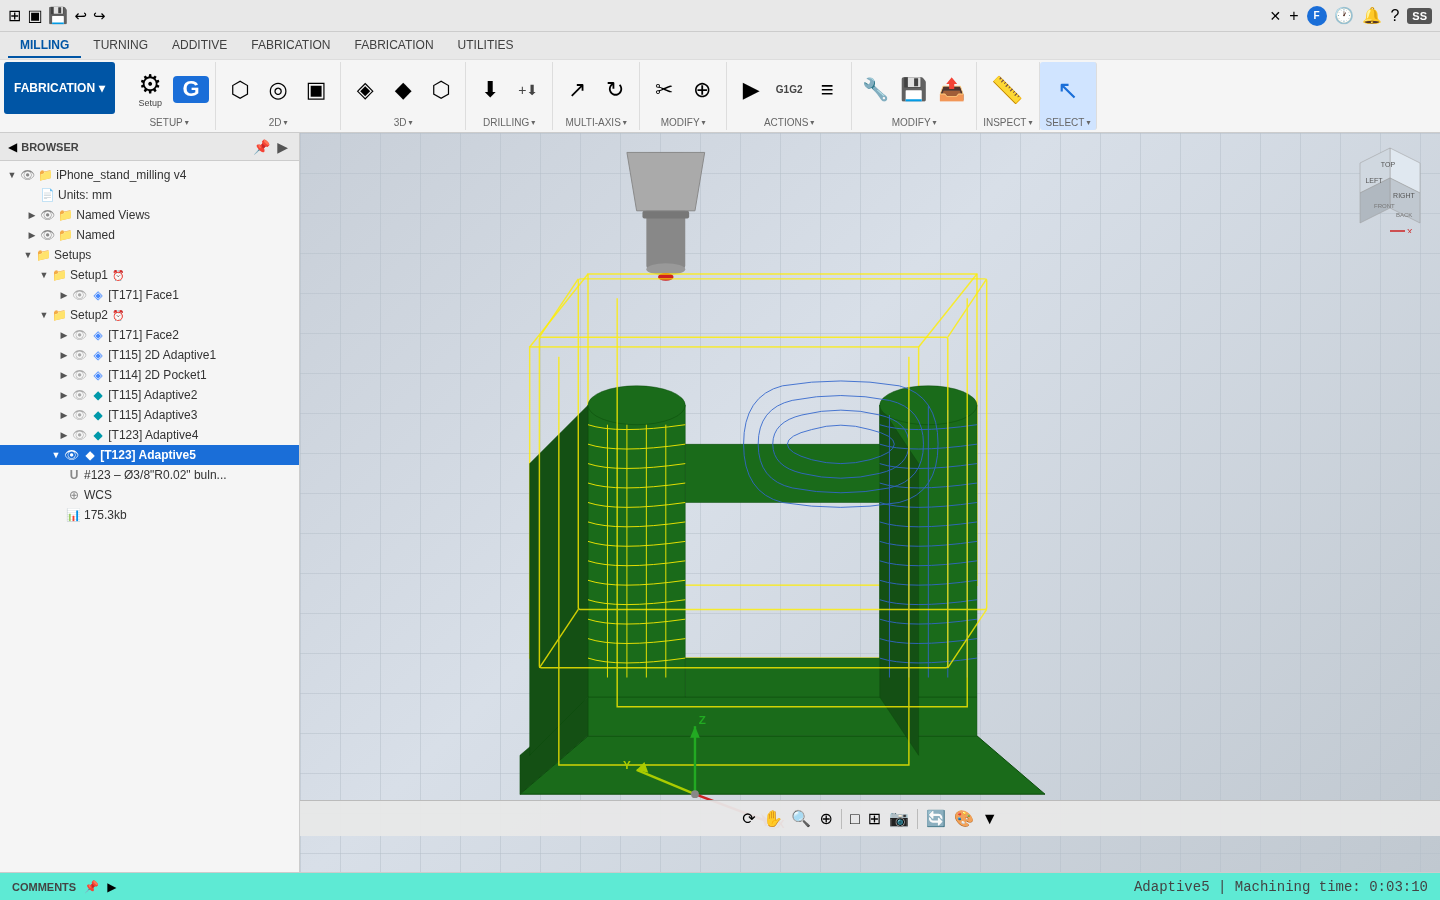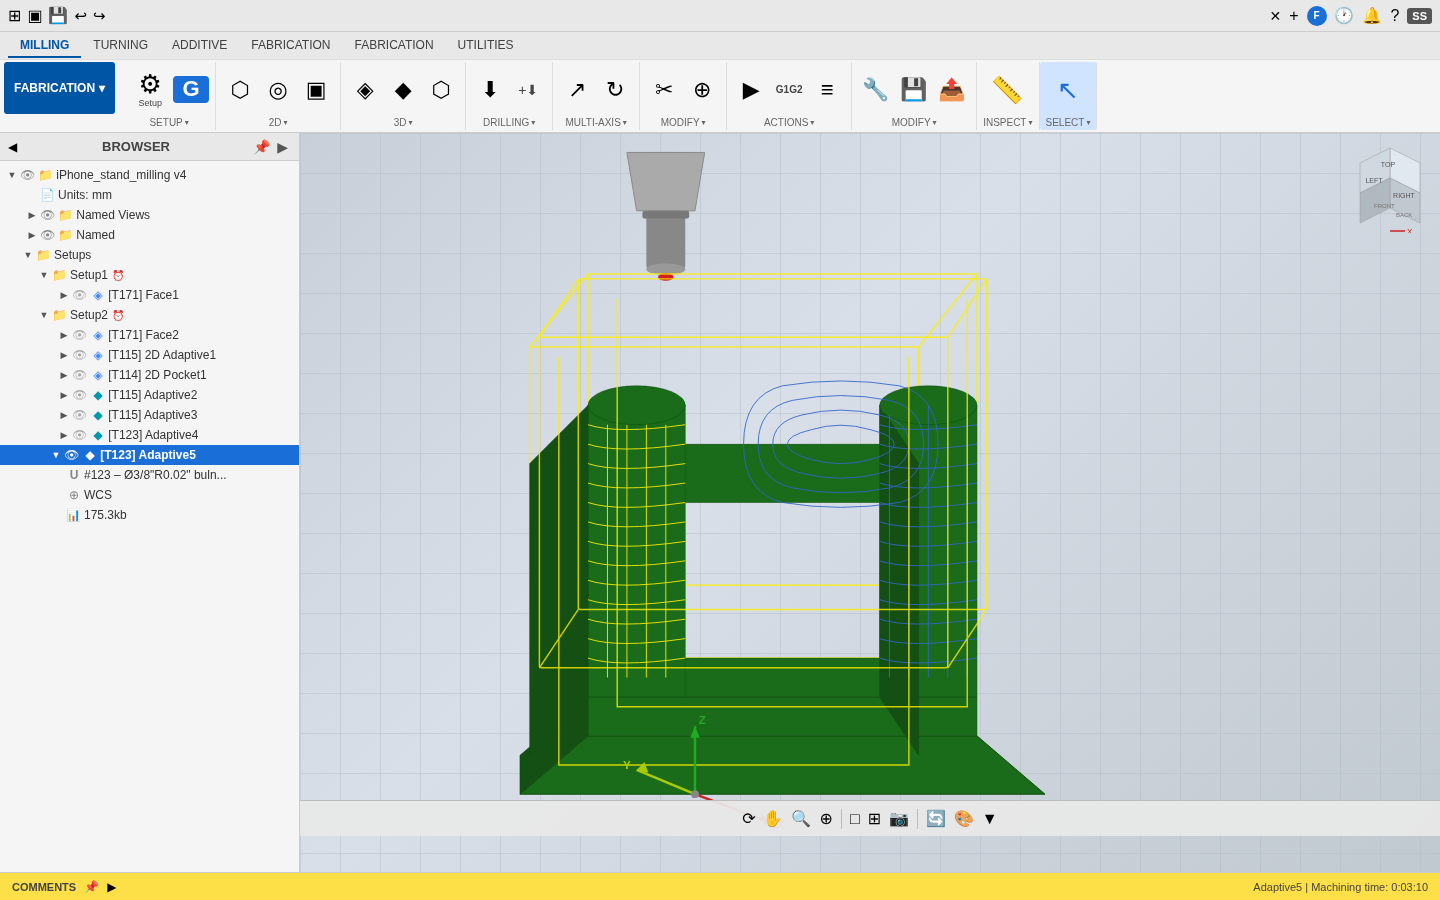--- a/index.html
+++ b/index.html
@@ -64,21 +64,21 @@
 
     
     #sidebar {
       width: 300px; min-width: 300px; background: #f5f5f5; border-right: 1px solid #ccc;
       display: flex; flex-direction: column;
     }
     #browser-header {
       display: flex; align-items: center; padding: 4px 8px; background: #e8e8e8;
       border-bottom: 1px solid #ccc; height: 28px;
     }
-    #browser-header .browser-label { font-size: 13px; font-weight: 600; color: #444; flex: 1; text-align: center; }
+    #browser-header .browser-label { font-size: 11px; font-weight: 600; color: #444; flex: 1; }
     .browser-header-btn { cursor: pointer; color: #555; font-size: 14px; padding: 0 3px; }
 
     .tree-item {
       display: flex; align-items: center; padding: 2px 0; cursor: pointer; position: relative;
     }
     .tree-item.selected { background: #1a6ed8; color: white; }
     .tree-item.selected * { color: white !important; }
     .tree-expander { width: 16px; height: 16px; display: flex; align-items: center; justify-content: center; font-size: 9px; color: #555; flex-shrink: 0; }
     .tree-icon { width: 16px; height: 16px; flex-shrink: 0; display: flex; align-items: center; justify-content: center; font-size: 12px; }
     .tree-label { font-size: 12px; color: #333; margin-left: 2px; }
@@ -635,20 +635,20 @@
         <span style="cursor:pointer;font-size:16px;">🔄</span>
         <span style="cursor:pointer;font-size:16px;">🎨</span>
         <span style="cursor:pointer;font-size:16px;" title="Filter">▼</span>
       </div>
       <div></div>
     </div>
   </div>
 
 </div>
 
-<div id="status-bar" style="height:28px;background:#fde047;border-top:1px solid #ccc;display:flex;align-items:center;justify-content:space-between;padding:0 12px;">
+<div id="status-bar" style="height:28px;background:#5eead4;border-top:1px solid #ccc;display:flex;align-items:center;justify-content:space-between;padding:0 12px;">
   <div style="display:flex;align-items:center;gap:8px;">
     <span class="label" style="font-size:11px;font-weight:600;color:#444;">COMMENTS</span>
     <span style="cursor:pointer;font-size:12px;">📌</span>
     <span style="cursor:pointer;font-size:12px;">▶</span>
   </div>
-  <div style="font-size:11px;color:#444;">Adaptive5 | Machining time: 0:03:10</div>
+  <div style="font-size:14px;color:#444;font-family:Liberation Mono, monospace;">Adaptive5 | Machining time: 0:03:10</div>
 </div>
 
 </body></html>

